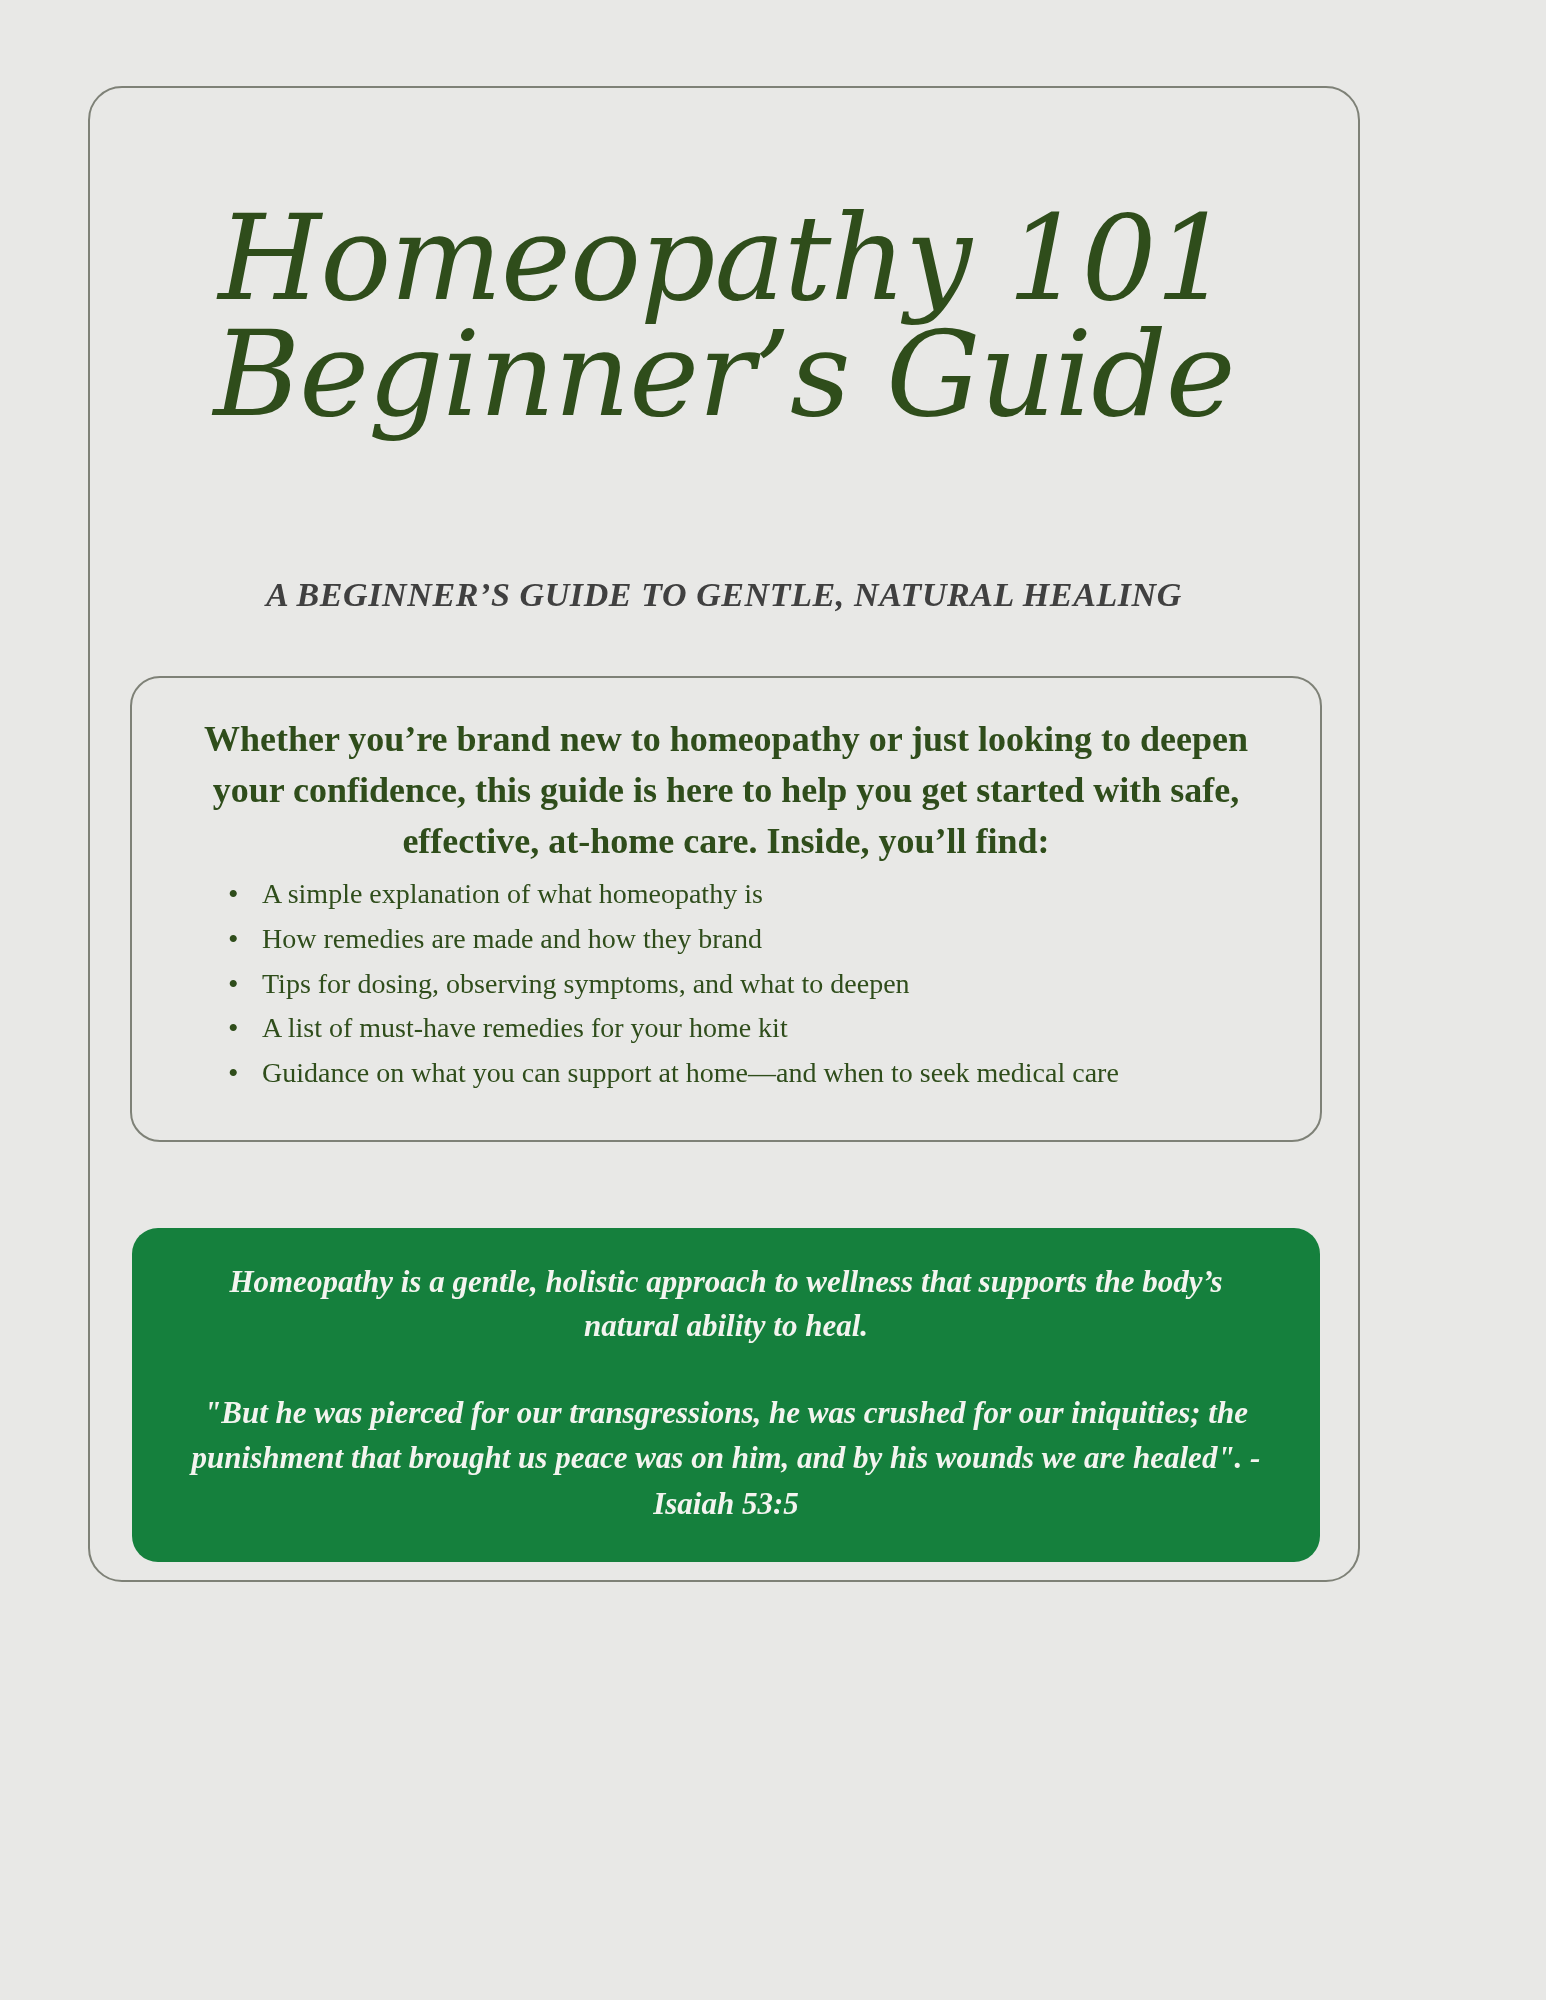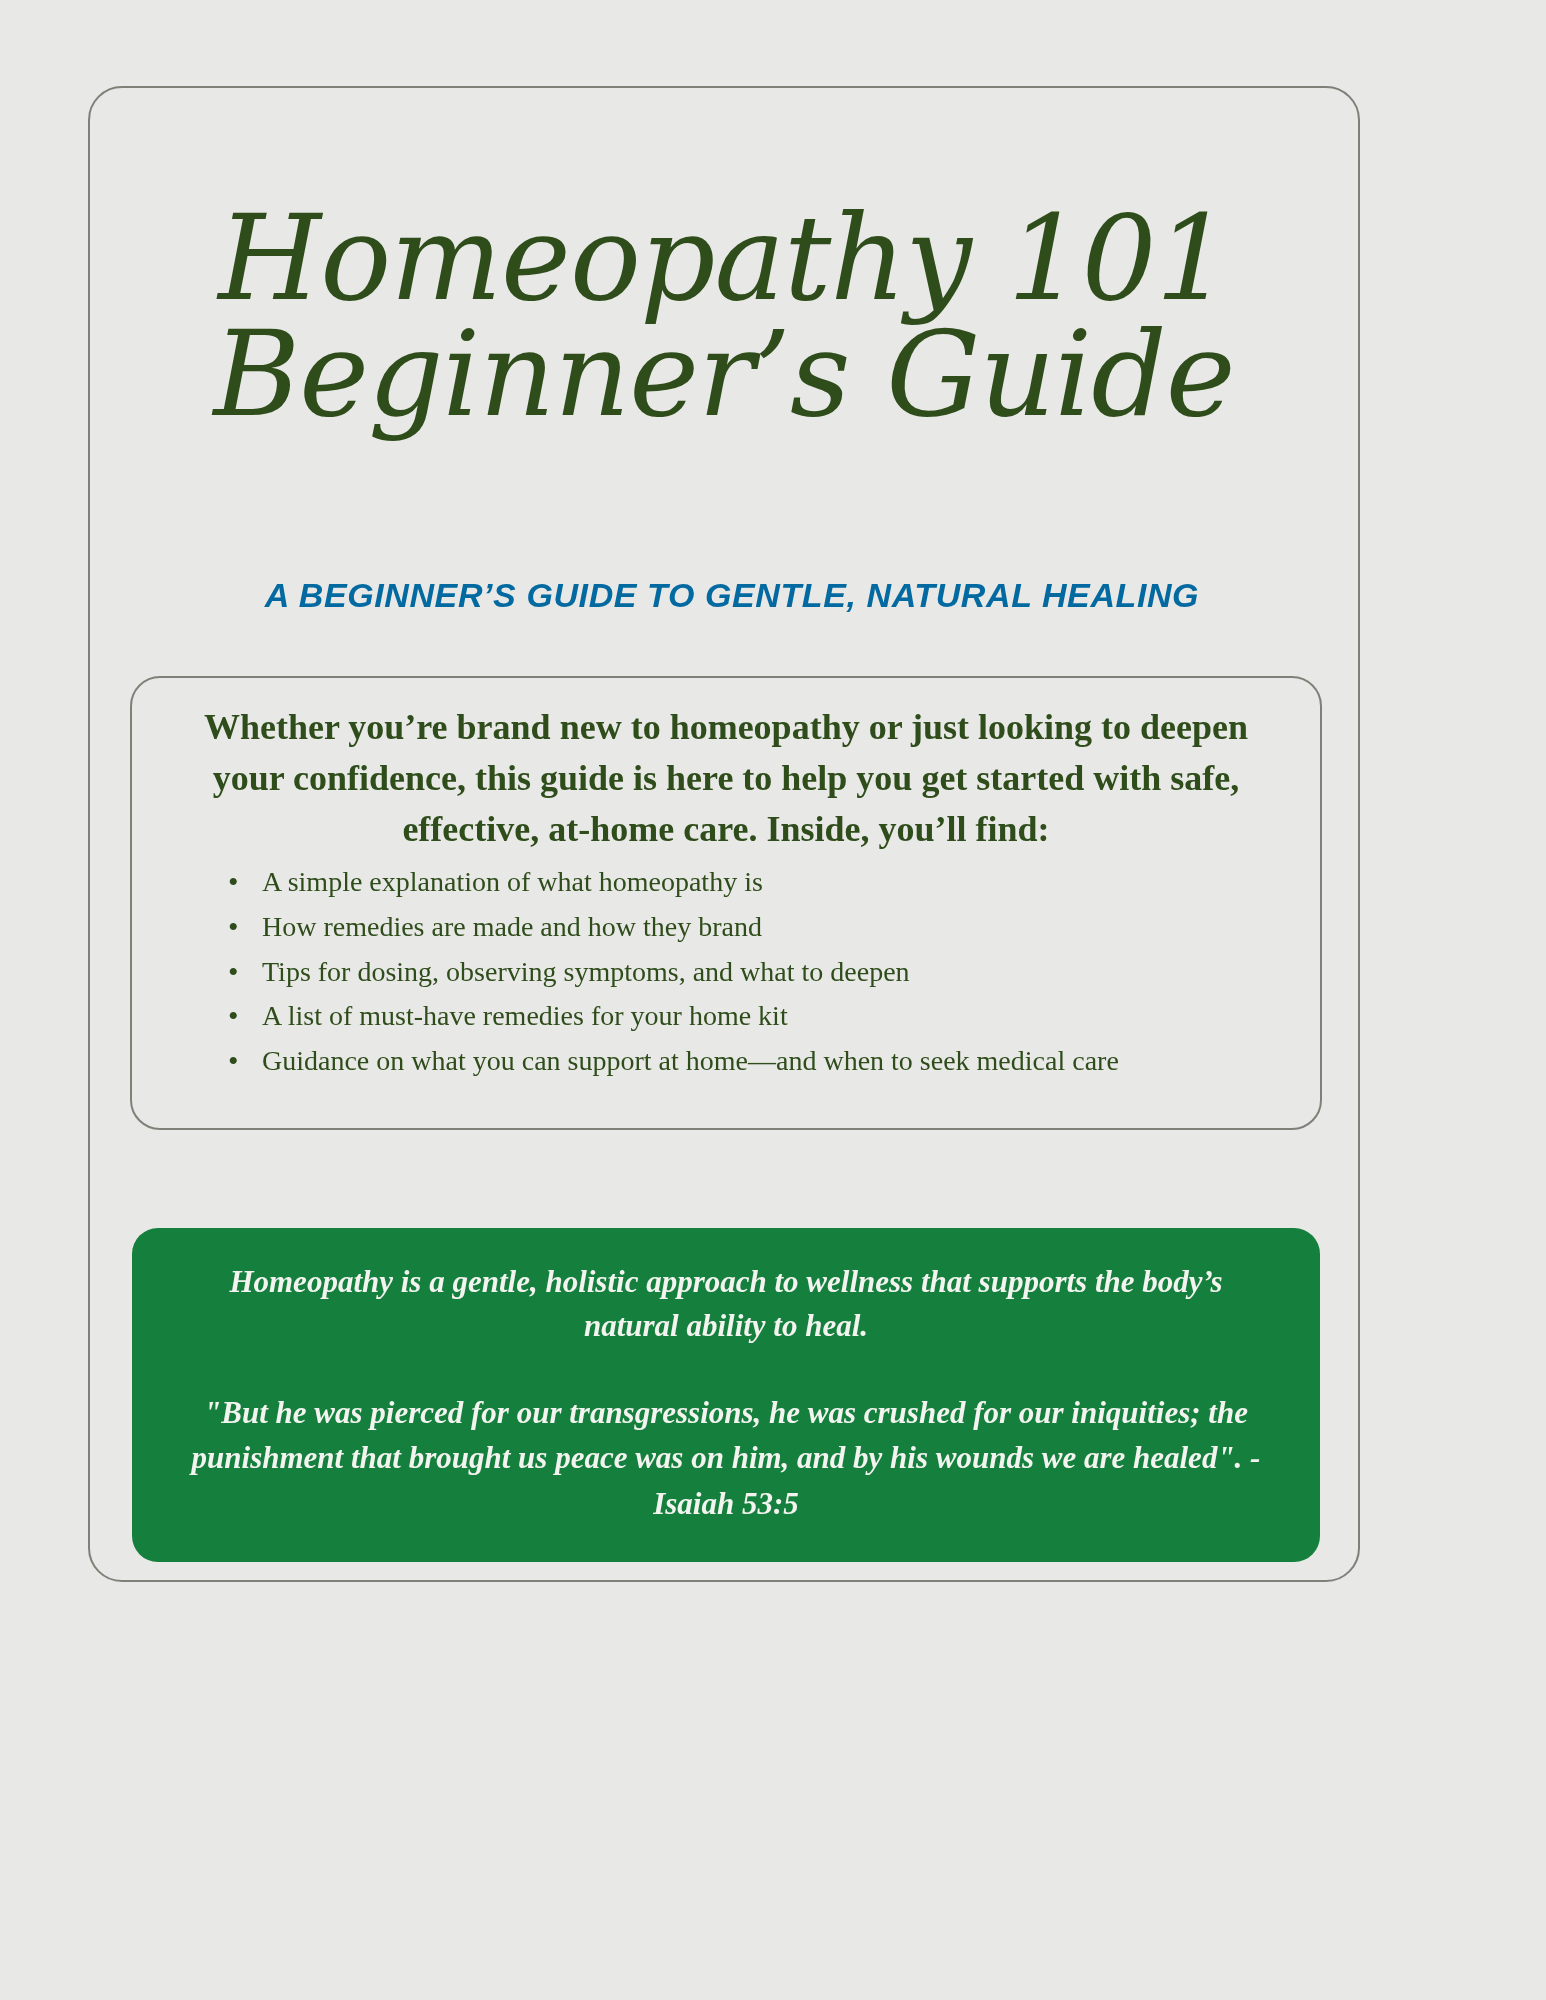--- a/index.html
+++ b/index.html
@@ -45,41 +45,41 @@
     line-height: 1.02;
   }
   .title-line-2 {
     font-size: 118px;
     line-height: 1.02;
     margin-top: -4px;
   }
 
   .subtitle {
     position: absolute;
-    left: 8px;
+    left: 0;
     top: 488px;
     width: 100%;
     text-align: center;
-    font-family: Liberation Sans, sans-serif;
+    font-family: Liberation Serif, serif;
     font-style: italic;
     font-weight: bold;
     font-size: 34px;
     letter-spacing: 0.6px;
-    color: #0369a1;
+    color: #404040;
   }
 
   .intro-card {
     position: absolute;
     left: 40px;
     top: 588px;
     width: 1192px;
     border: 2px solid #7e8177;
     border-radius: 30px;
     box-sizing: border-box;
-    padding: 24px 44px 42px 44px;
+    padding: 36px 44px 42px 44px;
   }
 
   .intro-lead {
     font-family: "Liberation Serif", serif;
     font-weight: bold;
     font-size: 36px;
     line-height: 1.42;
     color: #2f4d1b;
     text-align: center;
     margin: 0 0 6px 0;

